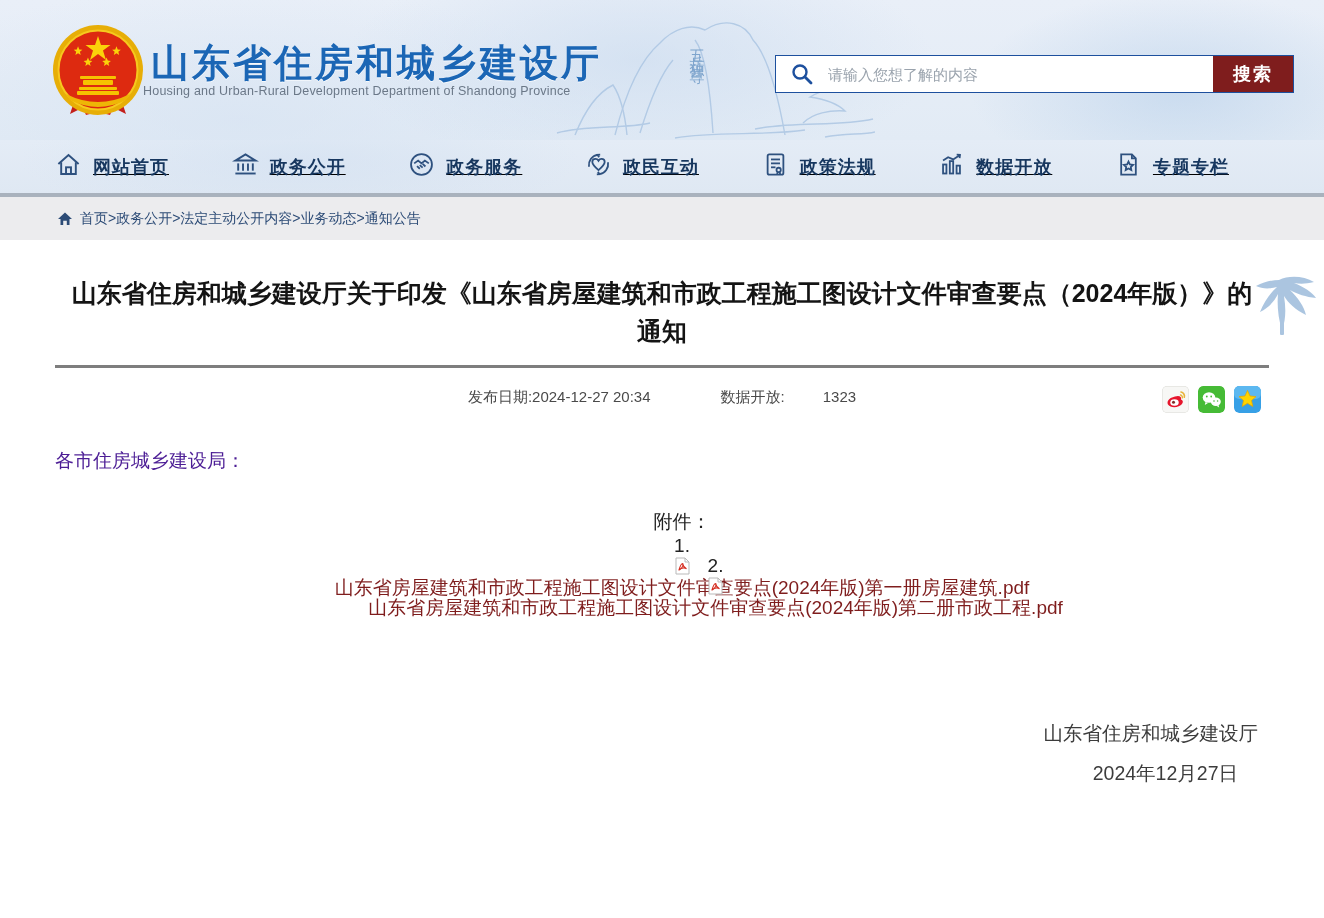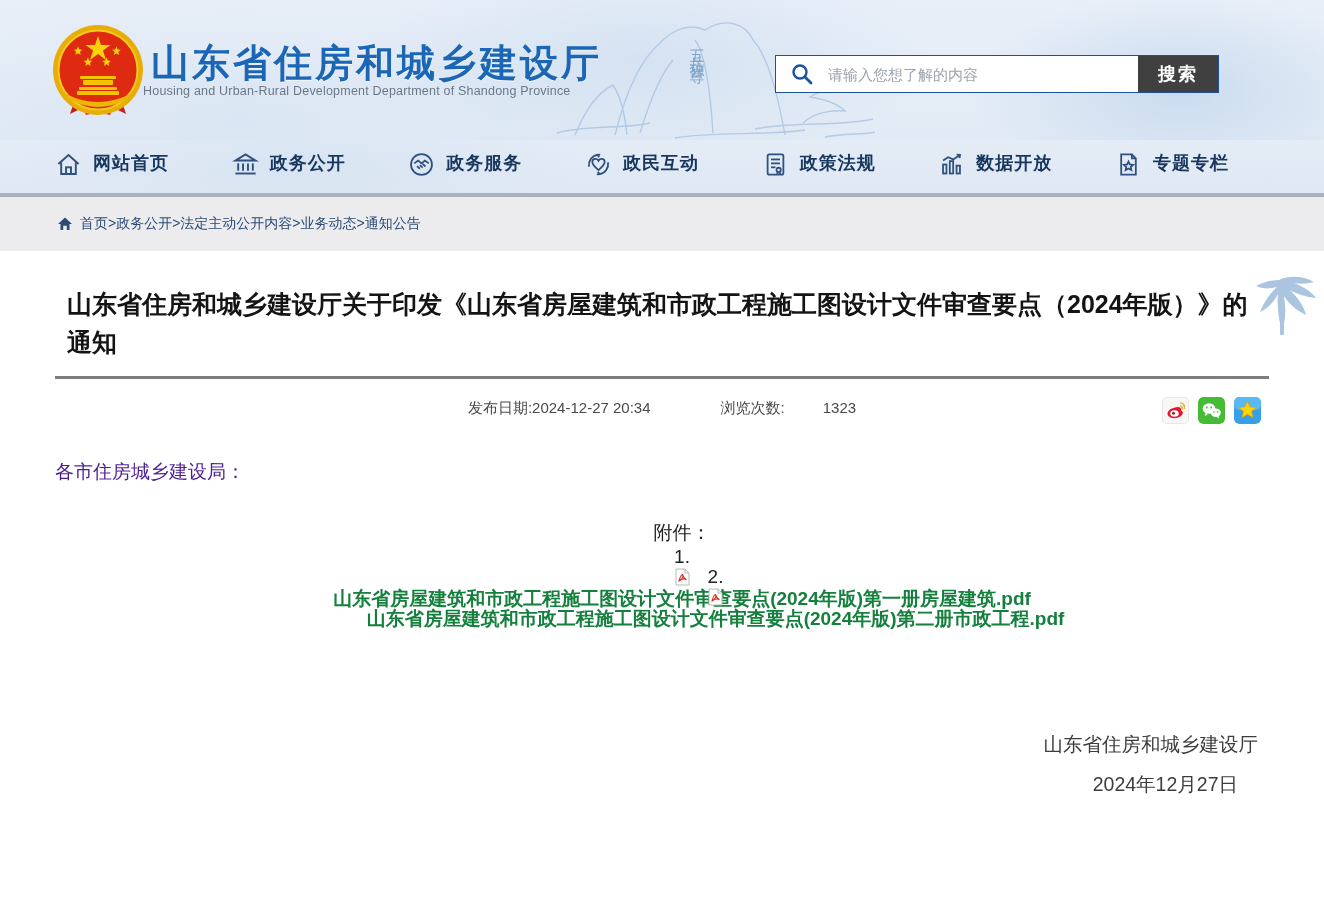--- a/index.html
+++ b/index.html
@@ -24,51 +24,51 @@
     text-shadow:0 1px 0 rgba(255,255,255,.7);
   }
   .site-subtitle { position:absolute; left:143px; top:84px; font-size:12.5px; color:#6b7888; letter-spacing:.2px; }
   .mountain-art { position:absolute; left:555px; top:5px; width:320px; height:135px; pointer-events:none; }
   .mountain-caption {
     position:absolute; left:688px; top:38px; width:18px;
     font-size:15px; color:#6f9ac7; writing-mode:vertical-rl; letter-spacing:6px; opacity:.85;
   }
   .tree-art { position:absolute; right:0; top:130px; width:90px; height:65px; pointer-events:none; opacity:.75; }
   .search-box {
-    position:absolute; left:775px; top:55px; width:444px; height:38px;
+    position:absolute; left:775px; top:55px; width:519px; height:38px;
     display:flex; align-items:stretch; background:#fff; border:1px solid #1d509e;
   }
   .search-icon-wrap { width:52px; display:flex; align-items:center; justify-content:center; }
   .search-input { flex:1; border:none; outline:none; font-size:15px; color:#555; background:transparent; font-family:inherit; }
   .search-input::placeholder { color:#9aa3ad; }
   .search-btn {
-    width:80px; border:none; background:#404040; color:#fff;
+    width:80px; border:none; background:#7f1d1d; color:#fff;
     font-size:18px; font-weight:bold; letter-spacing:2px; cursor:pointer; font-family:inherit;
   }
   
   .nav {
     height:53px; display:flex; align-items:center; justify-content:space-between;
     padding:0 95px 0 55px; position:relative;
     background:
       radial-gradient(ellipse 400px 90px at 300px 20px, rgba(205,221,240,.45), rgba(205,221,240,0) 70%),
       linear-gradient(180deg,#e4ecf6 0%,#dfe8f3 100%);
   }
-  .nav-item { display:flex; align-items:flex-start; gap:11px; cursor:pointer; }
+  .nav-item { display:flex; align-items:center; gap:11px; cursor:pointer;text-decoration:underline; }
   .nav-label { font-size:18px; font-weight:bold; color:#17375f; letter-spacing:1px; }
   .nav-sep { height:4px; background:#a9b2bd; }
   
   .breadcrumb-bar {
-    height:54px; background:#ececee; display:flex; align-items:center; padding-left:57px;
+    height:43px; background:#ececee; display:flex; align-items:center; padding-left:57px;
   }
   .crumb-home-icon { margin-right:7px; display:flex; }
   .breadcrumb-text { font-size:14px; color:#2c4b76; cursor:pointer; }
   
   .content { padding:0 55px; }
   .article-title {
-    margin:34px auto 0; max-width:1190px;
+    margin:34px auto 0; text-align:center; max-width:1190px;
     font-size:25px; font-weight:bold; color:#141414; line-height:1.52;
   }
   .title-rule { margin-top:15px; height:3px; background:#7e7e7e; border:none; }
   .meta-row { position:relative; margin-top:20px; height:28px; }
   .meta-center {
     display:flex; justify-content:center; align-items:center; gap:70px;
     font-size:15px; color:#4a4a4a;
   }
   .meta-views { display:flex; gap:38px; }
   .share-group { position:absolute; right:8px; top:-2px; display:flex; gap:9px; }
@@ -77,21 +77,21 @@
   .salutation { margin-top:32px; font-size:19px; color:#4c1d95; }
   .body-paragraph {
     margin-top:10px; font-size:19px; color:#333; line-height:45px;
     text-indent:2em; text-align:justify;
   }
   .attachments { margin-top:35px; margin-left:40px; font-size:19px; color:#222; }
   .attach-row { display:flex; align-items:center; height:46px;flex-direction:column; }
   .attach-row.second { padding-left:67px; }
   .attach-num { color:#222; }
   .pdf-icon { margin:0 2px 0 2px; display:inline-flex; }
-  .attach-link { color:#15803d; text-decoration:none; cursor:pointer;font-weight:bold; }
+  .attach-link { color:#7f1d1d; text-decoration:none; cursor:pointer; }
   
   .signature { margin-top:112px; text-align:right; font-size:19.5px; color:#3c3c3c; }
   .sig-org { padding-right:11px; line-height:40px; }
   .sig-date { padding-right:31px; line-height:40px; }
 </style>
 </head>
 <body>
 
 <div class="header">
   <svg class="emblem" viewBox="0 0 92 92">
@@ -241,21 +241,21 @@
 
   <h1 class="article-title">山东省住房和城乡建设厅关于印发《山东省房屋建筑和市政工程施工图设计文件审查要点（2024年版）》的通知</h1>
   <hr class="title-rule">
 
   <div class="meta-row">
     <div class="meta-center">
       <span>
         <span>发布日期:</span><span>2024-12-27 20:34</span>
       </span>
       <span class="meta-views">
-        <span>浏览次数:</span>
+        <span>数据开放:</span>
           <span>1323</span>
       </span>
     </div>
     <div class="share-group">
       <svg class="share-icon" viewBox="0 0 27 27">
         <rect width="27" height="27" rx="5" fill="#f7f7f5" stroke="#d9d9d4"></rect>
         <path d="M19 6 C21.5 6.5 23 9 22.3 11.2" fill="none" stroke="#e8b33a" stroke-width="1.6" stroke-linecap="round"></path>
         <path d="M18.5 9 C19.8 9.3 20.6 10.5 20.3 11.8" fill="none" stroke="#e8b33a" stroke-width="1.4" stroke-linecap="round"></path>
         <path d="M13 10.5 C17 9 20 10.5 19 13.5 C21 14 21.5 16 20 18 C18 21 12 22 8.5 20.5 C5 19 4.5 15.5 7.5 13 C9 11.7 11 10.9 13 10.5 Z" fill="#e6162d"></path>
         <ellipse cx="12.5" cy="16.5" rx="4.2" ry="3.2" fill="#fff"></ellipse>

